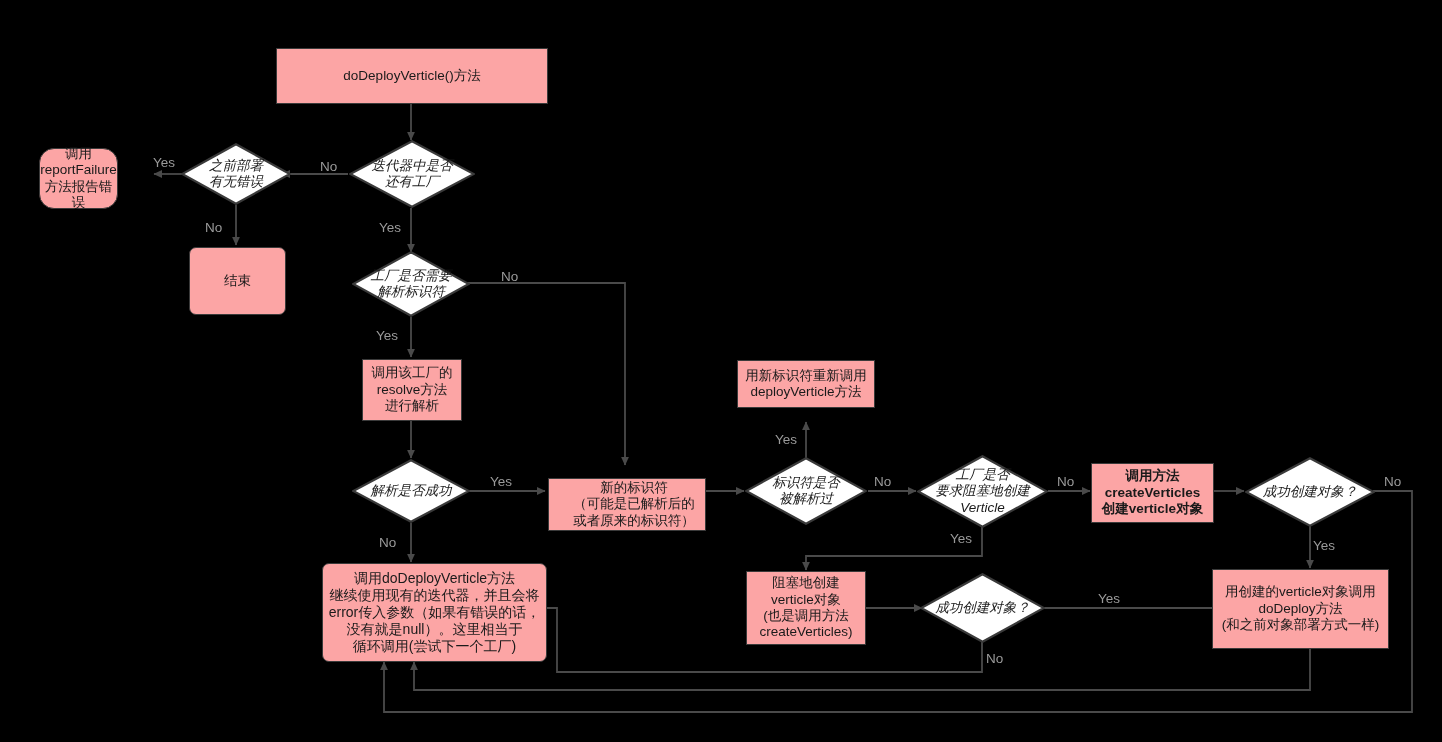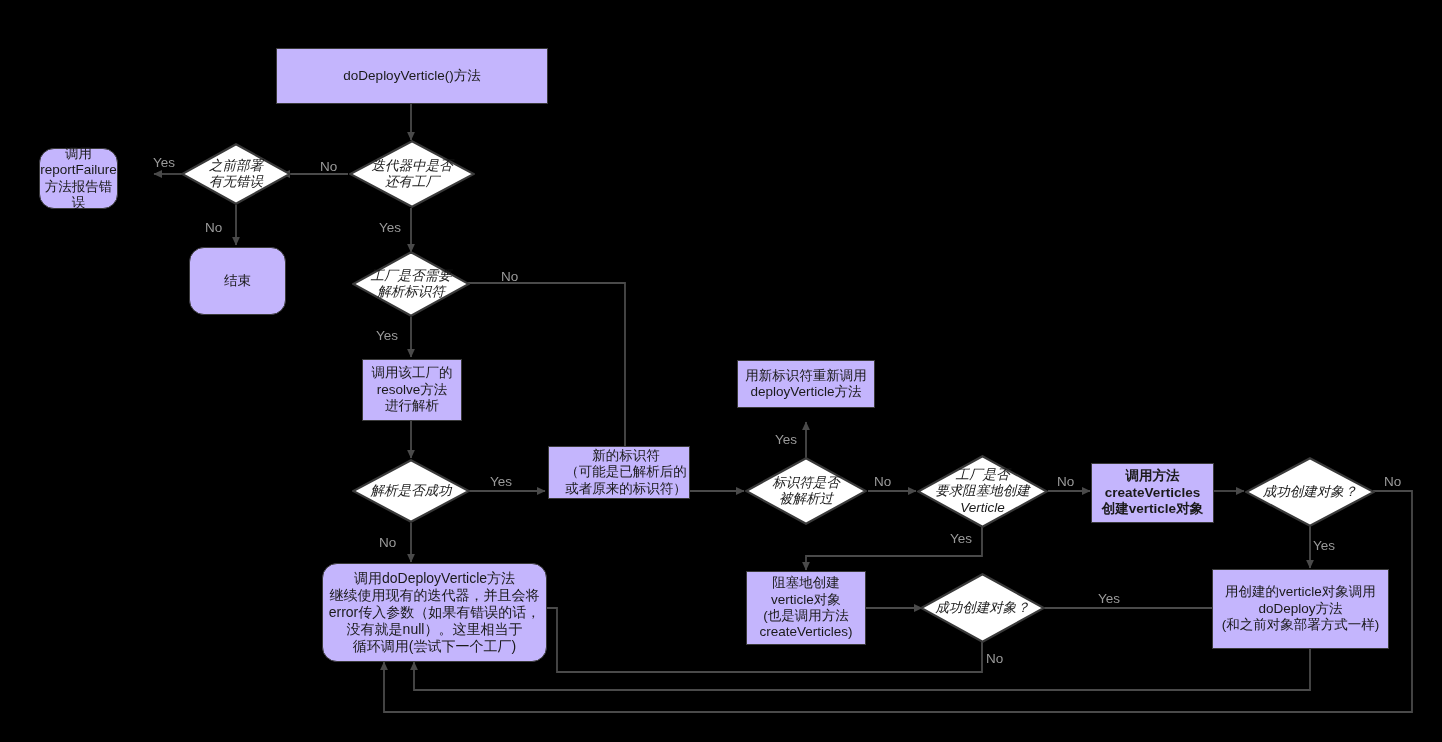--- a/index.html
+++ b/index.html
@@ -19,35 +19,35 @@
     position: absolute;
     left: 0;
     top: 0;
     width: 1442px;
     height: 742px;
     pointer-events: none;
   }
   .node {
     position: absolute;
     box-sizing: border-box;
-    background: #c4b5fd;
+    background: #fca5a5;
     color: #1a1a1a;
     display: flex;
     align-items: center;
     justify-content: center;
     text-align: center;
     line-height: 1.22;
     white-space: pre-line;
   }
   .box {
     border: 1.6px solid #3a3a3a;
     font-size: 13.5px;
   }
   .box.rounded {
-    border-radius: 15px;
+    border-radius: 7px;
   }
   .box.big {
     font-size: 14px;
   }
   .diamond-wrap {
     position: absolute;
     display: flex;
     align-items: center;
     justify-content: center;
     font-style: italic;
@@ -146,21 +146,21 @@
   <div class="node box rounded" style="left:189px; top:247px; width:97px; height:68px;">
     <span>结束</span>
   </div>
 
   <div class="node box" style="left:362px; top:359px; width:100px; height:62px;">
     <span>调用该工厂的
 resolve方法
 进行解析</span>
   </div>
 
-  <div class="node box" style="left:548px; top:446px; width:142px; height:53px;padding-left:14px;">
+  <div class="node box" style="left:548px; top:478px; width:158px; height:53px;padding-left:14px;">
     <span>新的标识符
 （可能是已解析后的
 或者原来的标识符）</span>
   </div>
 
   <div class="node box" style="left:737px; top:360px; width:138px; height:48px;">
     <span>用新标识符重新调用
 deployVerticle方法</span>
   </div>
 

